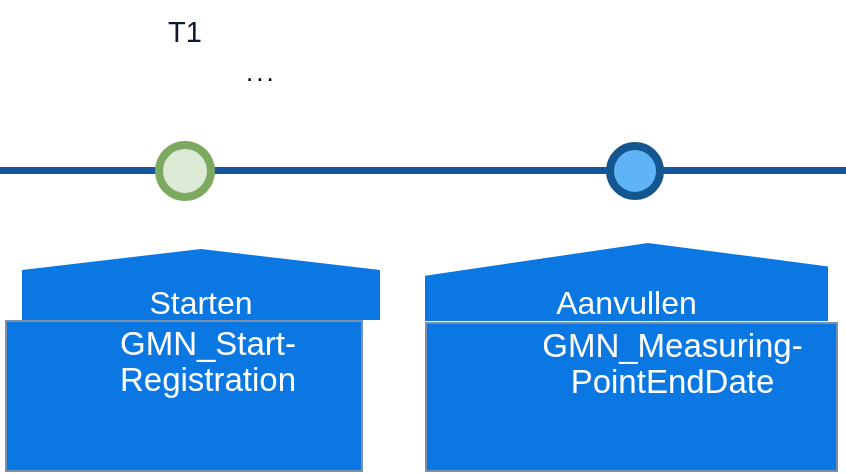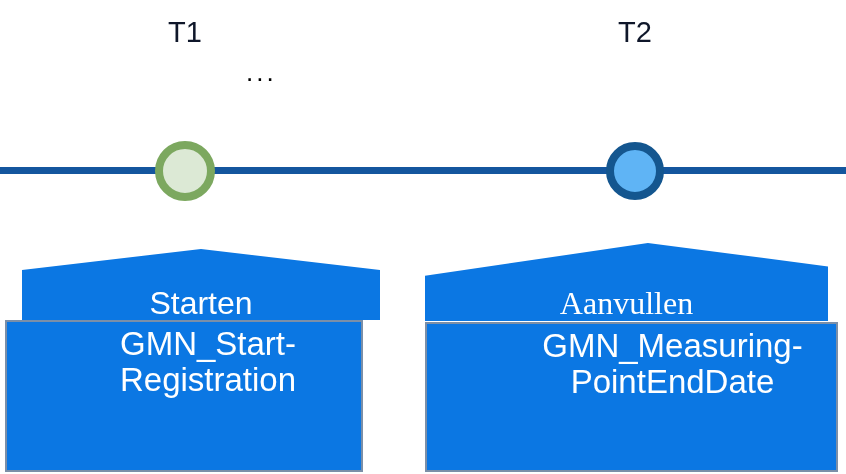--- a/index.html
+++ b/index.html
@@ -110,40 +110,38 @@
   }
   .group-start .process-head-label { top: 38px; }
   .group-start .process-box {
     left: 5px; top: 320px; width: 358px; height: 152px;
   }
 
   
   .group-supplement .process-head {
     left: 425px; top: 243px; width: 403px; height: 78px;
     clip-path: polygon(0% 100%, 0% 42%, 55.3% 0%, 100% 30%, 100% 100%);
-    font-family: Liberation Serif, serif;
   }
   .group-supplement .process-head-label { top: 44px; }
   .group-supplement .process-head-ellipsis { left: 246px; top: 59px; }
   .group-supplement .process-box {
     left: 425px; top: 322px; width: 413px; height: 150px; padding-left: 34px;
   }
 </style>
 </head>
 <body>
 
 <div id="canvas">
 
   <div class="timeline-line"></div>
 
   <div class="marker marker-green"></div>
   <div class="tick-label tick-label-t1">T1</div>
 
   <div class="marker marker-blue"></div>
-  <div class="tick-label tick-label-t2">T2</div>
 
   <div class="process-group group-start">
     <div class="process-head">
       <div class="process-head-label">Starten</div>
     </div>
     <div class="process-box">
       <span>GMN_Start-Registration</span>
     </div>
   </div>
 

